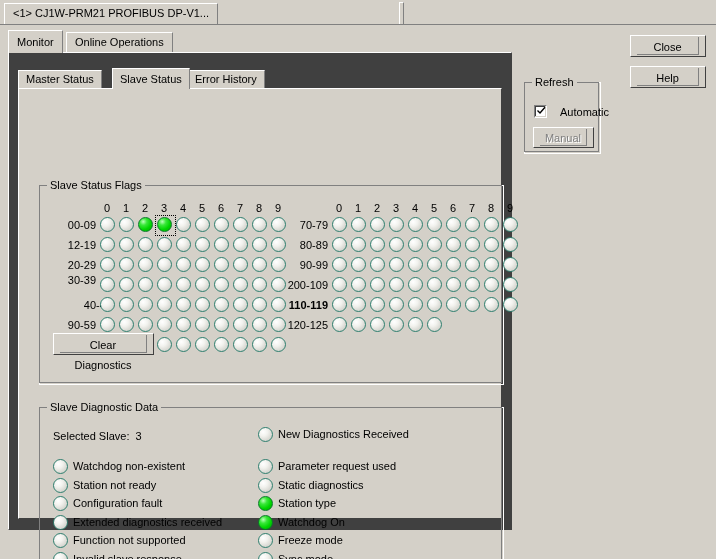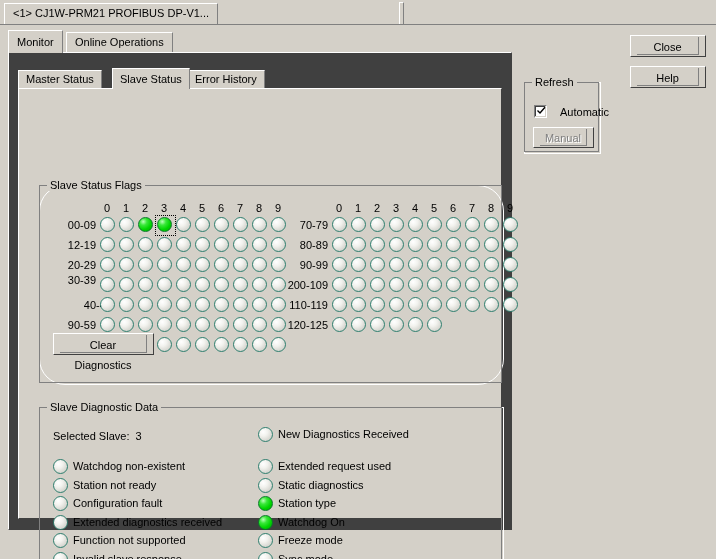--- a/index.html
+++ b/index.html
@@ -177,21 +177,21 @@
     position: absolute;
     top: -7px;
     left: 7px;
     background: #d4d0c8;
     padding: 0 3px;
     font-size: 11px;
     line-height: 12px;
     z-index: 2;
   }
 
-  #grp-flags { left: 20px; top: 96px; width: 465px; height: 200px; border-radius: 26px; }
+  #grp-flags { left: 20px; top: 96px; width: 465px; height: 200px; }
   #grp-diag  { left: 20px; top: 318px; width: 465px; height: 198px; }
   #grp-refresh { left: 524px; top: 82px; width: 77px; height: 72px; }
 
   
   .ledgrid { position: absolute; }
   .col-hdr {
     position: absolute;
     width: 16px;
     text-align: center;
     font-size: 11px;
@@ -482,21 +482,21 @@
           <div class="led" style="left: 50px; top: 75px;"></div>
           <div class="led" style="left: 69px; top: 75px;"></div>
           <div class="led" style="left: 88px; top: 75px;"></div>
           <div class="led" style="left: 107px; top: 75px;"></div>
           <div class="led" style="left: 126px; top: 75px;"></div>
           <div class="led" style="left: 145px; top: 75px;"></div>
           <div class="led" style="left: 164px; top: 75px;"></div>
           <div class="led" style="left: 183px; top: 75px;"></div>
           <div class="led" style="left: 202px; top: 75px;"></div>
           <div class="led" style="left: 221px; top: 75px;"></div>
-          <div class="row-lbl" style="left: 0px; top: 97px;">110-119</div>
+          <div class="row-lbl" style="left: 0px; top: 97px; font-weight: bold;">110-119</div>
           <div class="led" style="left: 50px; top: 95px;"></div>
           <div class="led" style="left: 69px; top: 95px;"></div>
           <div class="led" style="left: 88px; top: 95px;"></div>
           <div class="led" style="left: 107px; top: 95px;"></div>
           <div class="led" style="left: 126px; top: 95px;"></div>
           <div class="led" style="left: 145px; top: 95px;"></div>
           <div class="led" style="left: 164px; top: 95px;"></div>
           <div class="led" style="left: 183px; top: 95px;"></div>
           <div class="led" style="left: 202px; top: 95px;"></div>
           <div class="led" style="left: 221px; top: 95px;"></div>
@@ -551,21 +551,21 @@
           <div class="diagitem" style="left: 13px; top: 161px;"></div>
           <div class="diagitem" style="left: 13px; top: 180px;"></div>
         </div>
       <div id="diag-right">
           <div class="diagitem" style="left: 218px; top: 18px;">
             <span class="led"></span>
             <span class="dlabel">New Diagnostics Received</span>
           </div>
           <div class="diagitem" style="left: 218px; top: 50px;">
             <span class="led"></span>
-            <span class="dlabel">Extended request used</span>
+            <span class="dlabel">Parameter request used</span>
           </div>
           <div class="diagitem" style="left: 218px; top: 69px;">
             <span class="led"></span>
             <span class="dlabel">Static diagnostics</span>
           </div>
           <div class="diagitem" style="left: 218px; top: 87px;">
             <span class="led on"></span>
             <span class="dlabel">Station type</span>
           </div>
           <div class="diagitem" style="left: 218px; top: 106px;">

